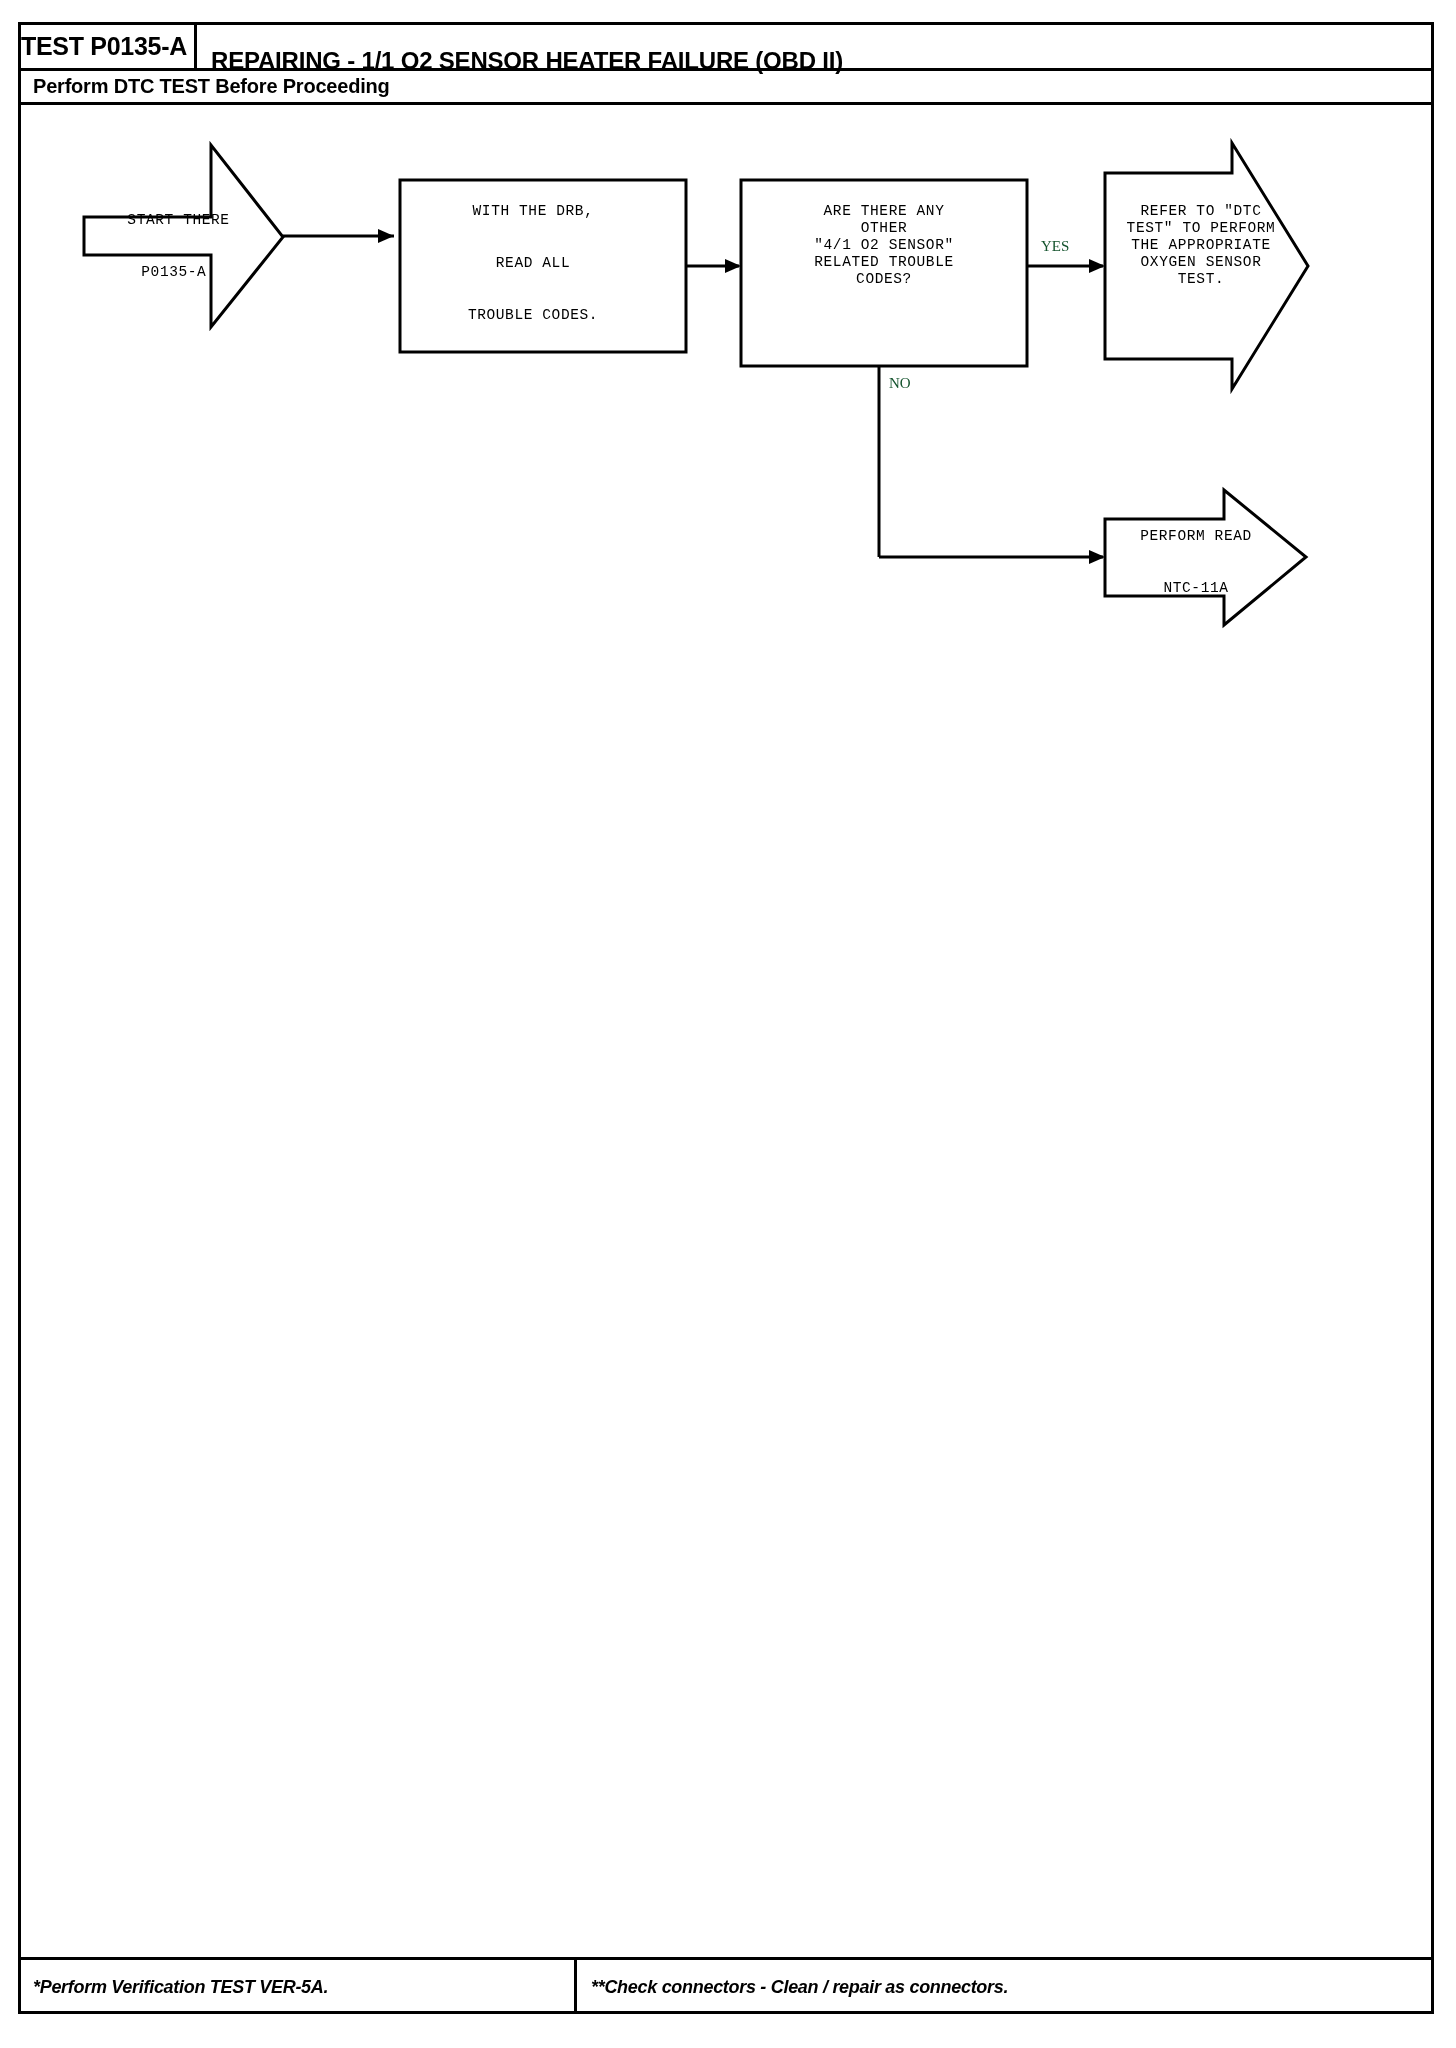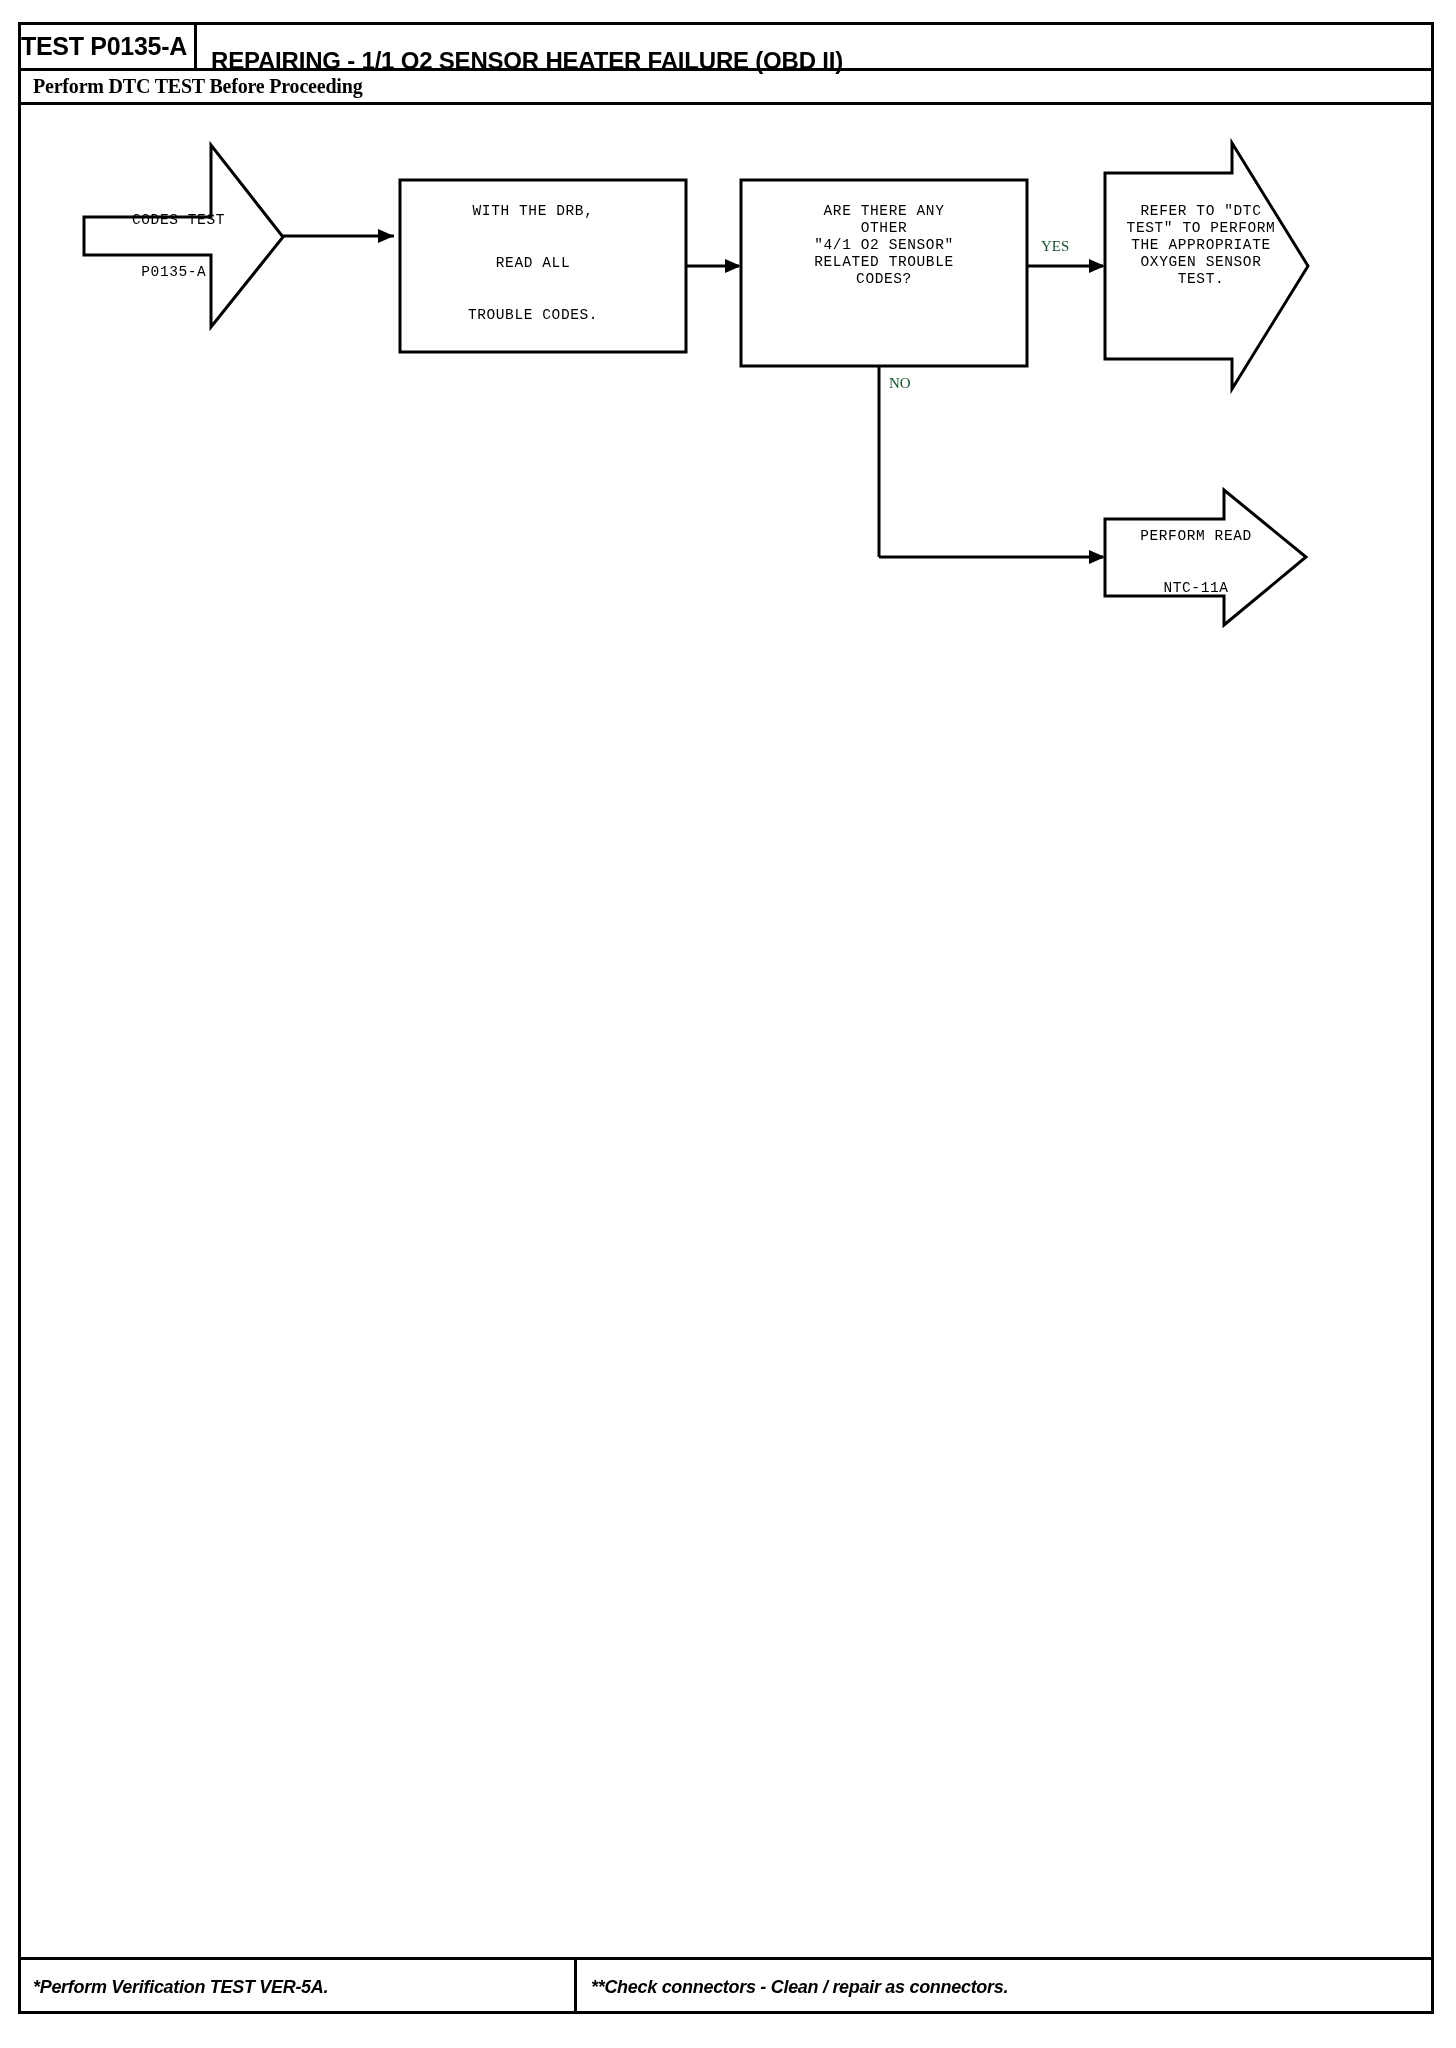--- a/index.html
+++ b/index.html
@@ -80,21 +80,20 @@
     border-bottom: 3px solid #000;
     display: flex;
     align-items: center;
     padding-left: 12px;
   }
   .subheader-text {
     font-size: 20px;
     font-weight: bold;
     letter-spacing: -0.2px;
     white-space: nowrap;
-    font-family: Liberation Serif, serif;
   }
 
   
   .flow-canvas {
     position: absolute;
     left: 21px;
     top: 105px;
     width: 1410px;
     height: 1852px;
   }
@@ -210,21 +209,21 @@
 
         <line x1="858" y1="261" x2="858" y2="350"></line>
         <line x1="858" y1="350" x2="858" y2="452"></line>
         <line x1="858" y1="452" x2="1082" y2="452"></line>
         <polygon fill="#000" stroke="none" points="1084,452 1068,445 1068,459"></polygon>
 
         <polygon fill="#ffffff" points="1084,414 1203,414 1203,385 1285,452 1203,520 1203,491 1084,491"></polygon>
       </g>
     </svg>
 
-    <div class="node-text wide-lines" style="left:70px; top:102px; width:175px;">CODES TEST
+    <div class="node-text wide-lines" style="left:70px; top:102px; width:175px;">START THERE
 
 P0135-A.</div>
 
     <div class="node-text wide-lines" style="left:382px; top:93px; width:260px;">WITH THE DRB,
 
 READ ALL
 
 TROUBLE CODES.</div>
 
     <div class="node-text tight" style="left:723px; top:98px; width:280px;">ARE THERE ANY

